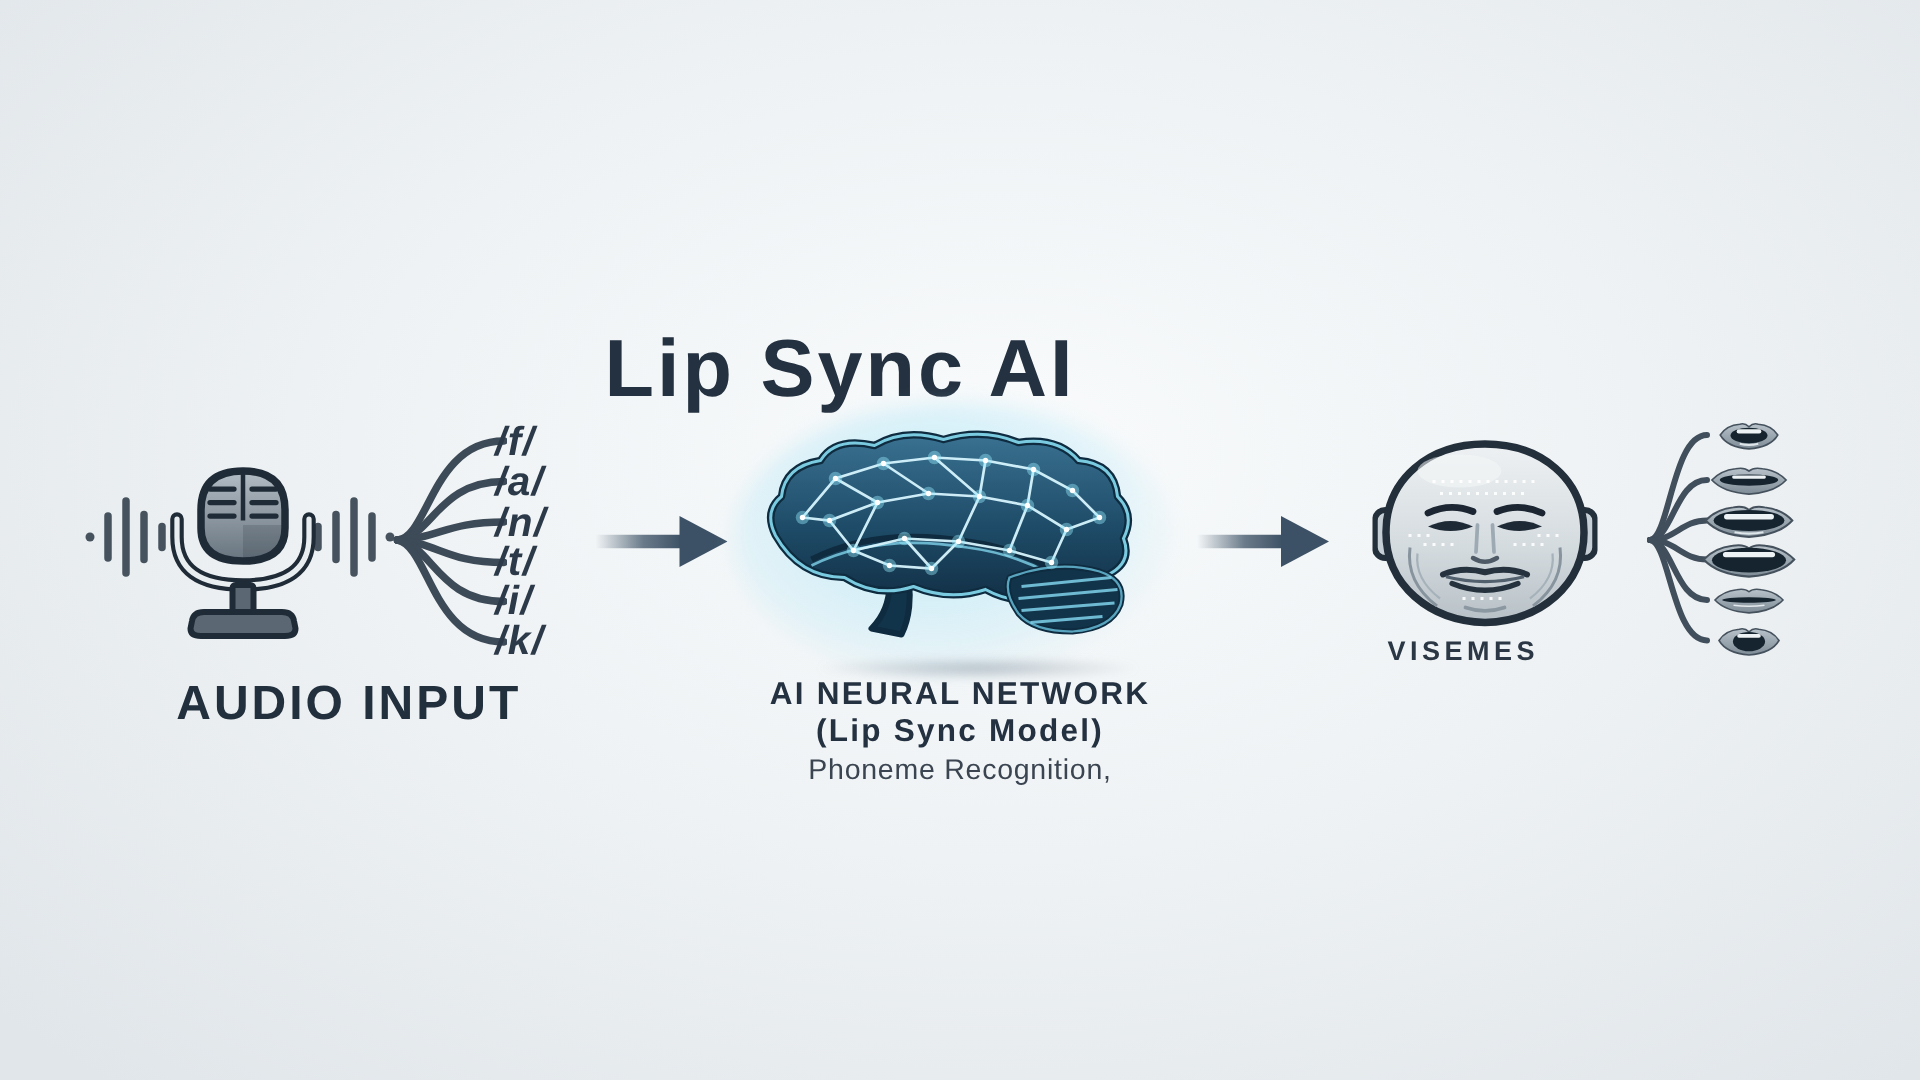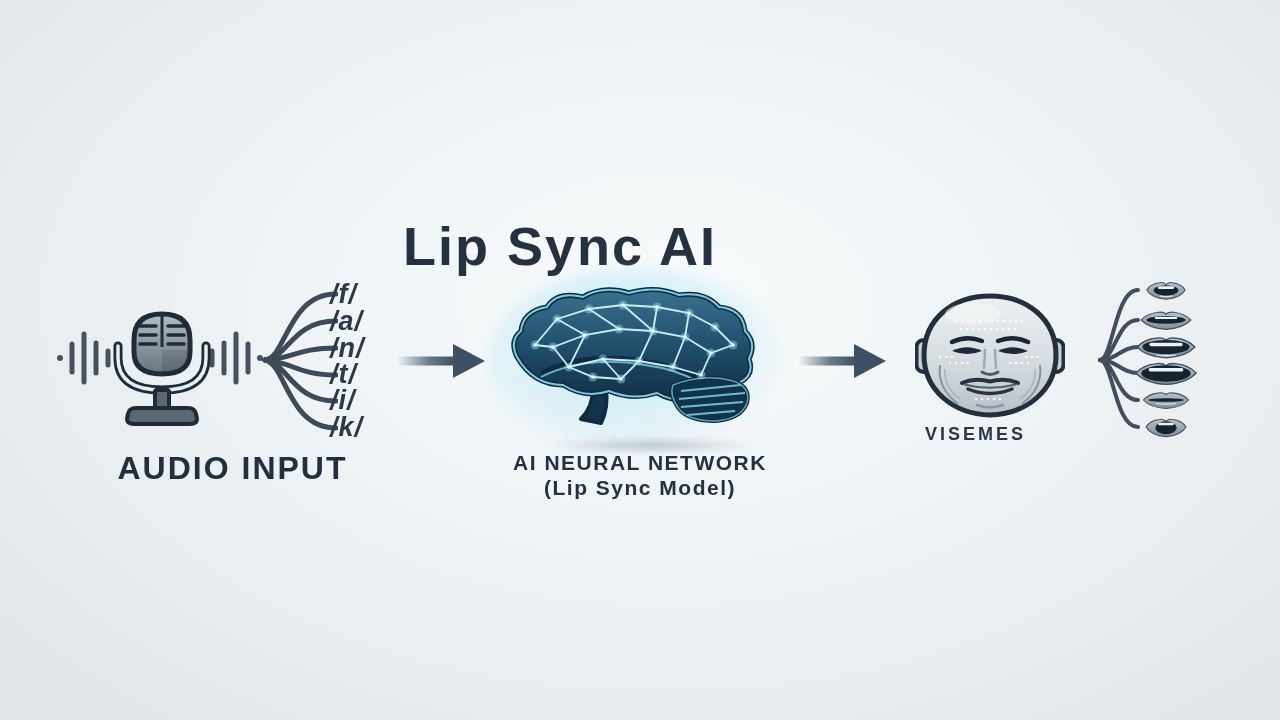--- a/index.html
+++ b/index.html
@@ -205,20 +205,21 @@
         <circle cx="196" cy="90" r="1.8"></circle>
           <circle cx="116" cy="94" r="1.8"></circle>
           <circle cx="88" cy="92" r="1.8"></circle>
       </g>
     </g>
   </svg>
   <div class="abs brain-shadow"></div>
 
   <div class="abs nn-label nn-title" style="top:452px">AI NEURAL NETWORK</div>
   <div class="abs nn-label nn-title" style="top:477px">(Lip Sync Model)</div>
+  <div class="abs nn-label nn-sub" style="top:504px">Phoneme Recognition,</div>
 
   <svg class="abs" style="left:798px;top:344px" width="88" height="34" viewBox="0 0 88 34">
     <rect x="0" y="12.5" width="58" height="9" fill="url(#ag)"></rect>
     <polygon points="56,0 88,17 56,34" fill="#3c5165"></polygon>
   </svg>
 
   <svg class="abs" style="left:915px;top:293px" width="150" height="125" viewBox="0 0 150 125">
     <rect x="1.5" y="47" width="14" height="32" rx="7" fill="#c6cfd5" stroke="#232f3b" stroke-width="4"></rect>
     <rect x="134.5" y="47" width="14" height="32" rx="7" fill="#c6cfd5" stroke="#232f3b" stroke-width="4"></rect>
     <path d="M75,3 C112,3 141,26 141,62 C141,97 112,121 75,122 C38,121 9,97 9,62 C9,26 38,3 75,3 Z" fill="url(#faceGrad)" stroke="#232f3b" stroke-width="5"></path>

